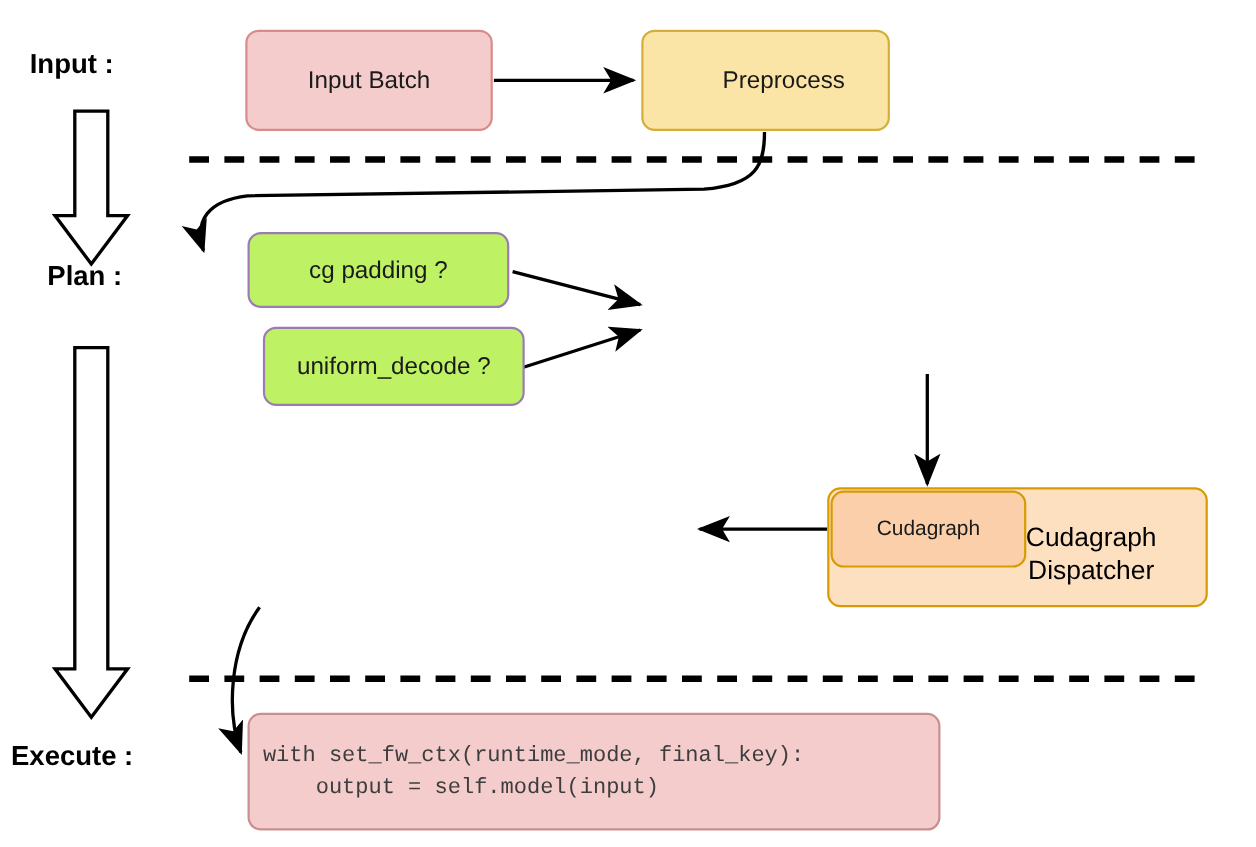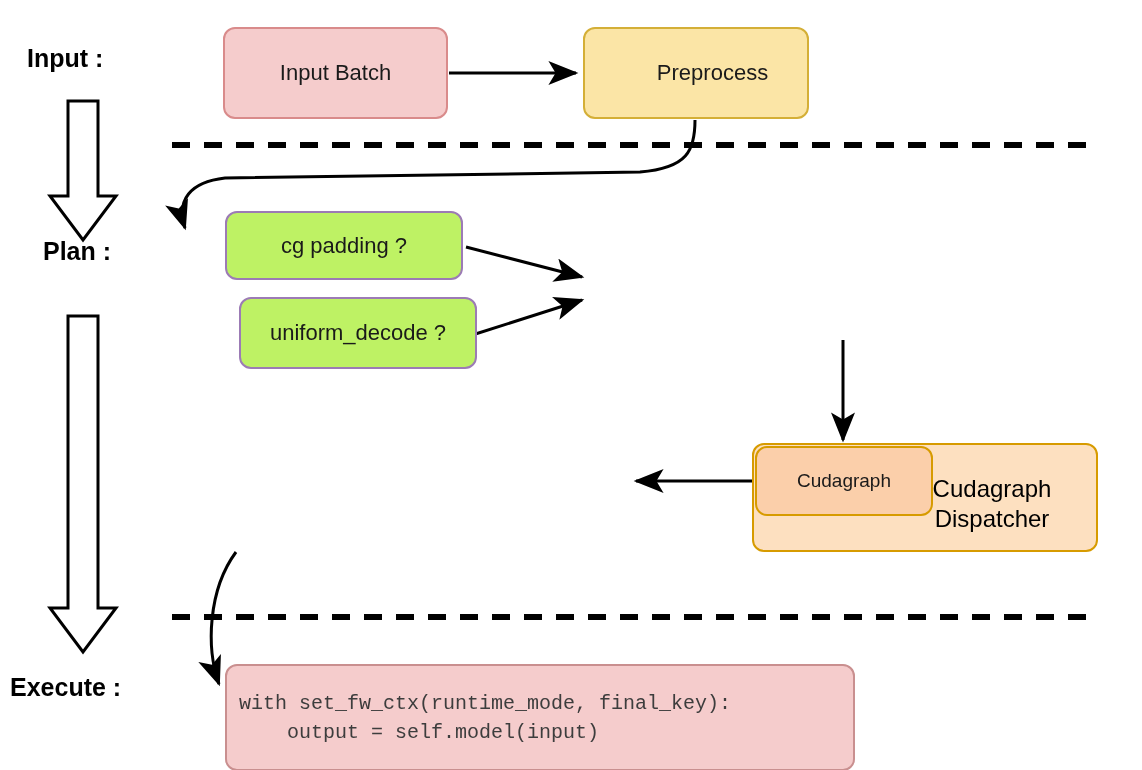--- a/index.html
+++ b/index.html
@@ -129,18 +129,18 @@
 
   <div class="node n-outer-orange" style="left:752px;top:443px;width:346px;height:109px;justify-content:flex-end;">
     <span class="cg-label">Cudagraph
 Dispatcher</span>
   </div>
 
   <div class="node n-dispatch" style="left:755px;top:446px;width:178px;height:70px;">
     <span class="txt">Cudagraph</span>
   </div>
 
-  <div class="node n-code" style="left:225px;top:648px;width:630px;height:107px;margin-top:16px;">
+  <div class="node n-code" style="left:225px;top:648px;width:630px;height:107px;">
     <span class="txt">with set_fw_ctx(runtime_mode, final_key):
     output = self.model(input)</span>
   </div>
 
 </div>
 
 </body></html>

